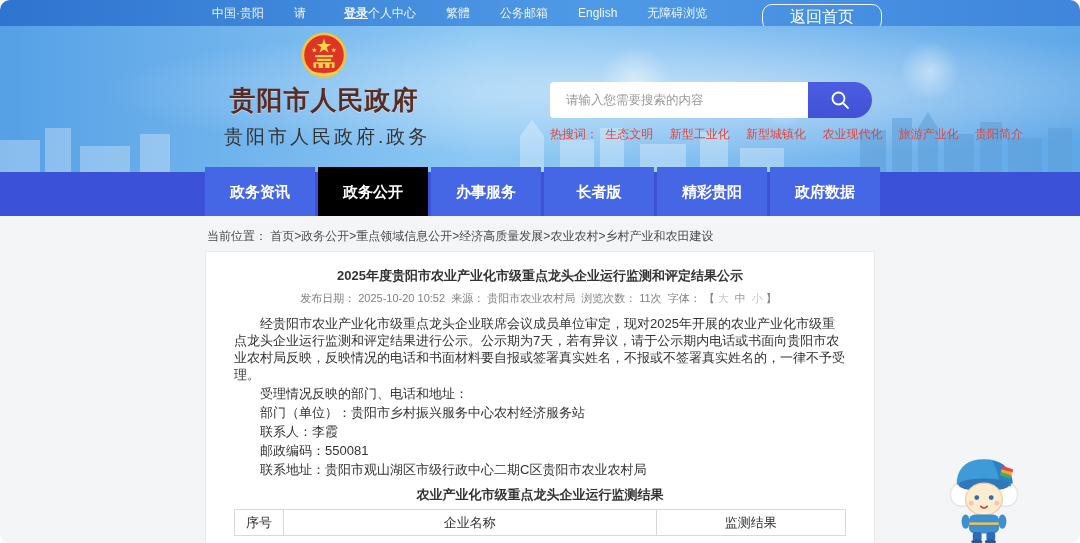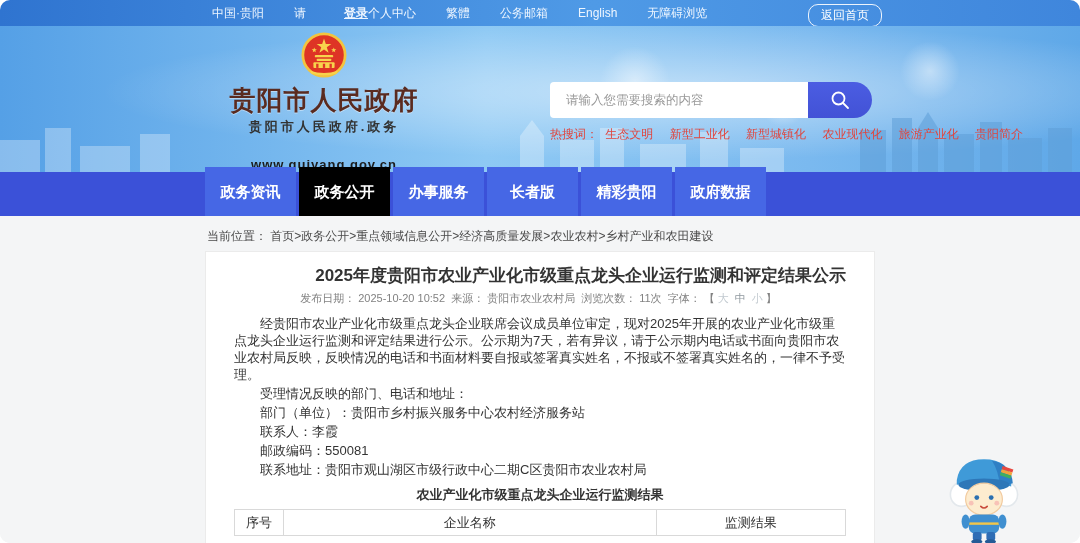--- a/index.html
+++ b/index.html
@@ -17,40 +17,40 @@
   .topbar {
     height: 26px; display: flex; align-items: center;
     background: linear-gradient(90deg, #2f74d0, #4f9ae6 55%, #3f86dc);
     padding-left: 212px; position: relative; color: #eef6ff; font-size: 12px;
   }
   .topbar a { color: #eef6ff; text-decoration: none; margin-right: 30px; cursor: pointer; }
   .topbar .login b { font-weight: bold; text-decoration: underline; margin-left: 38px; }
   .home-btn {
     position: absolute; right: 198px; top: 4px;
     background: transparent; border: 1px solid rgba(255,255,255,.9);
-    color: #fff; font-size: 12px; border-radius: 10px; padding: 2px 12px; cursor: pointer; font-family: Liberation Serif, serif;
+    color: #fff; font-size: 16px; border-radius: 10px; padding: 2px 27px; cursor: pointer; font-family: Liberation Serif, serif;
   }
 
   
   .header {
     position: relative; height: 146px;
     background:
       radial-gradient(ellipse at 62% 45%, rgba(255,255,255,.5), rgba(255,255,255,0) 60%),
       linear-gradient(90deg, #55a0e6, #8ec9f4 45%, #7ab9ef 75%, #5fa8e8);
     overflow: hidden;
   }
   .bokeh { position: absolute; border-radius: 50%;
     background: radial-gradient(circle, rgba(255,255,255,.45), rgba(255,255,255,0) 70%); }
   .skyline { position: absolute; bottom: 0; left: 0; width: 100%; height: 62px; }
 
   .logo { position: absolute; left: 224px; top: 6px; width: 200px; text-align: center; cursor: pointer; }
   .emblem { width: 46px; height: 46px; display: inline-block; }
   .site-name { font-size: 26px; font-weight: bold; color: #5a2b20; letter-spacing: 1px;
     text-shadow: 0 1px 0 rgba(255,255,255,.4); margin-top: 1px; white-space: nowrap; }
-  .site-sub { font-size: 13px; font-weight: bold; color: #333; letter-spacing: 3px; margin-top: 0; white-space: nowrap; }
+  .site-sub { font-size: 19px; font-weight: normal; color: #333; letter-spacing: 3px; margin-top: 6px; white-space: nowrap; }
   .site-url { font-size: 13px; color: #1c1c1c; letter-spacing: 1px; margin-top: 21px; font-weight: bold; }
 
   .search-area { position: absolute; left: 550px; top: 56px; width: 336px; }
   .search-box { display: flex; height: 36px; }
   .search-input {
     width: 258px; height: 36px; border: none; outline: none;
     border-radius: 4px 0 0 4px; padding: 0 16px; font-size: 12.5px; color: #333;
     font-family: "Liberation Sans", "DejaVu Sans", sans-serif;
   }
   .search-input::placeholder { color: #999; }
@@ -60,35 +60,35 @@
     border-radius: 0 18px 18px 0; display: flex; align-items: center; justify-content: center;
   }
   .hot-search { margin-top: 8px; font-size: 12px; color: #e0453e; white-space: nowrap; }
   .hot-search .hs-label { margin-right: 4px; }
   .hot-search a { color: #e0453e; text-decoration: none; margin-right: 13px; cursor: pointer; }
 
   
   .nav { position: relative; height: 44px; background: #3b51d8; z-index: 5; }
   .nav-tabs { position: absolute; left: 205px; bottom: 0; display: flex; gap: 3px; }
   .nav-tab {
-    width: 91px; height: 49px; line-height: 49px; text-align: center;
+    width: 110px; height: 49px; line-height: 49px; text-align: center;
     background: #4667e5; color: #fff; font-size: 15px; font-weight: bold; cursor: pointer;
   }
   .nav-tab.active { background: #000000; }
 
   
   .content { position: relative; background: #f4f5f6; height: 327px; }
   .breadcrumb { padding: 12px 0 0 207px; font-size: 12px; color: #4a4a4a; }
   .breadcrumb .bc-path { color: #4a4a4a; cursor: pointer; }
 
   .card {
     margin: 6px 0 0 205px; width: 670px; background: #fff;
     border: 1px solid #ebebeb; padding: 14px 28px 0; min-height: 400px;
   }
-  .article-title { text-align: right; font-size: 17px; font-weight: bold; color: #333; line-height: 19px; }
+  .article-title { text-align: center; font-size: 13px; font-weight: bold; color: #333; line-height: 19px; }
   .article-meta { text-align: center; font-size: 11px; color: #828282; margin-top: 6px; white-space: nowrap; }
   .article-meta span { margin-right: 3px; }
   .fs-large, .fs-small { color: #c2cad0; cursor: pointer; }
   .fs-medium { color: #8f989e; cursor: pointer; }
 
   .body-text { margin-top: 9px; }
   .para { font-size: 13px; color: #333; line-height: 17px; margin: 2px 0; text-indent: 2em; }
 
   .table-title { text-align: center; font-size: 13px; font-weight: bold; color: #333; margin: 8px 0 5px; }
   table.result { width: 100%; border-collapse: collapse; font-size: 13px; color: #333; }

